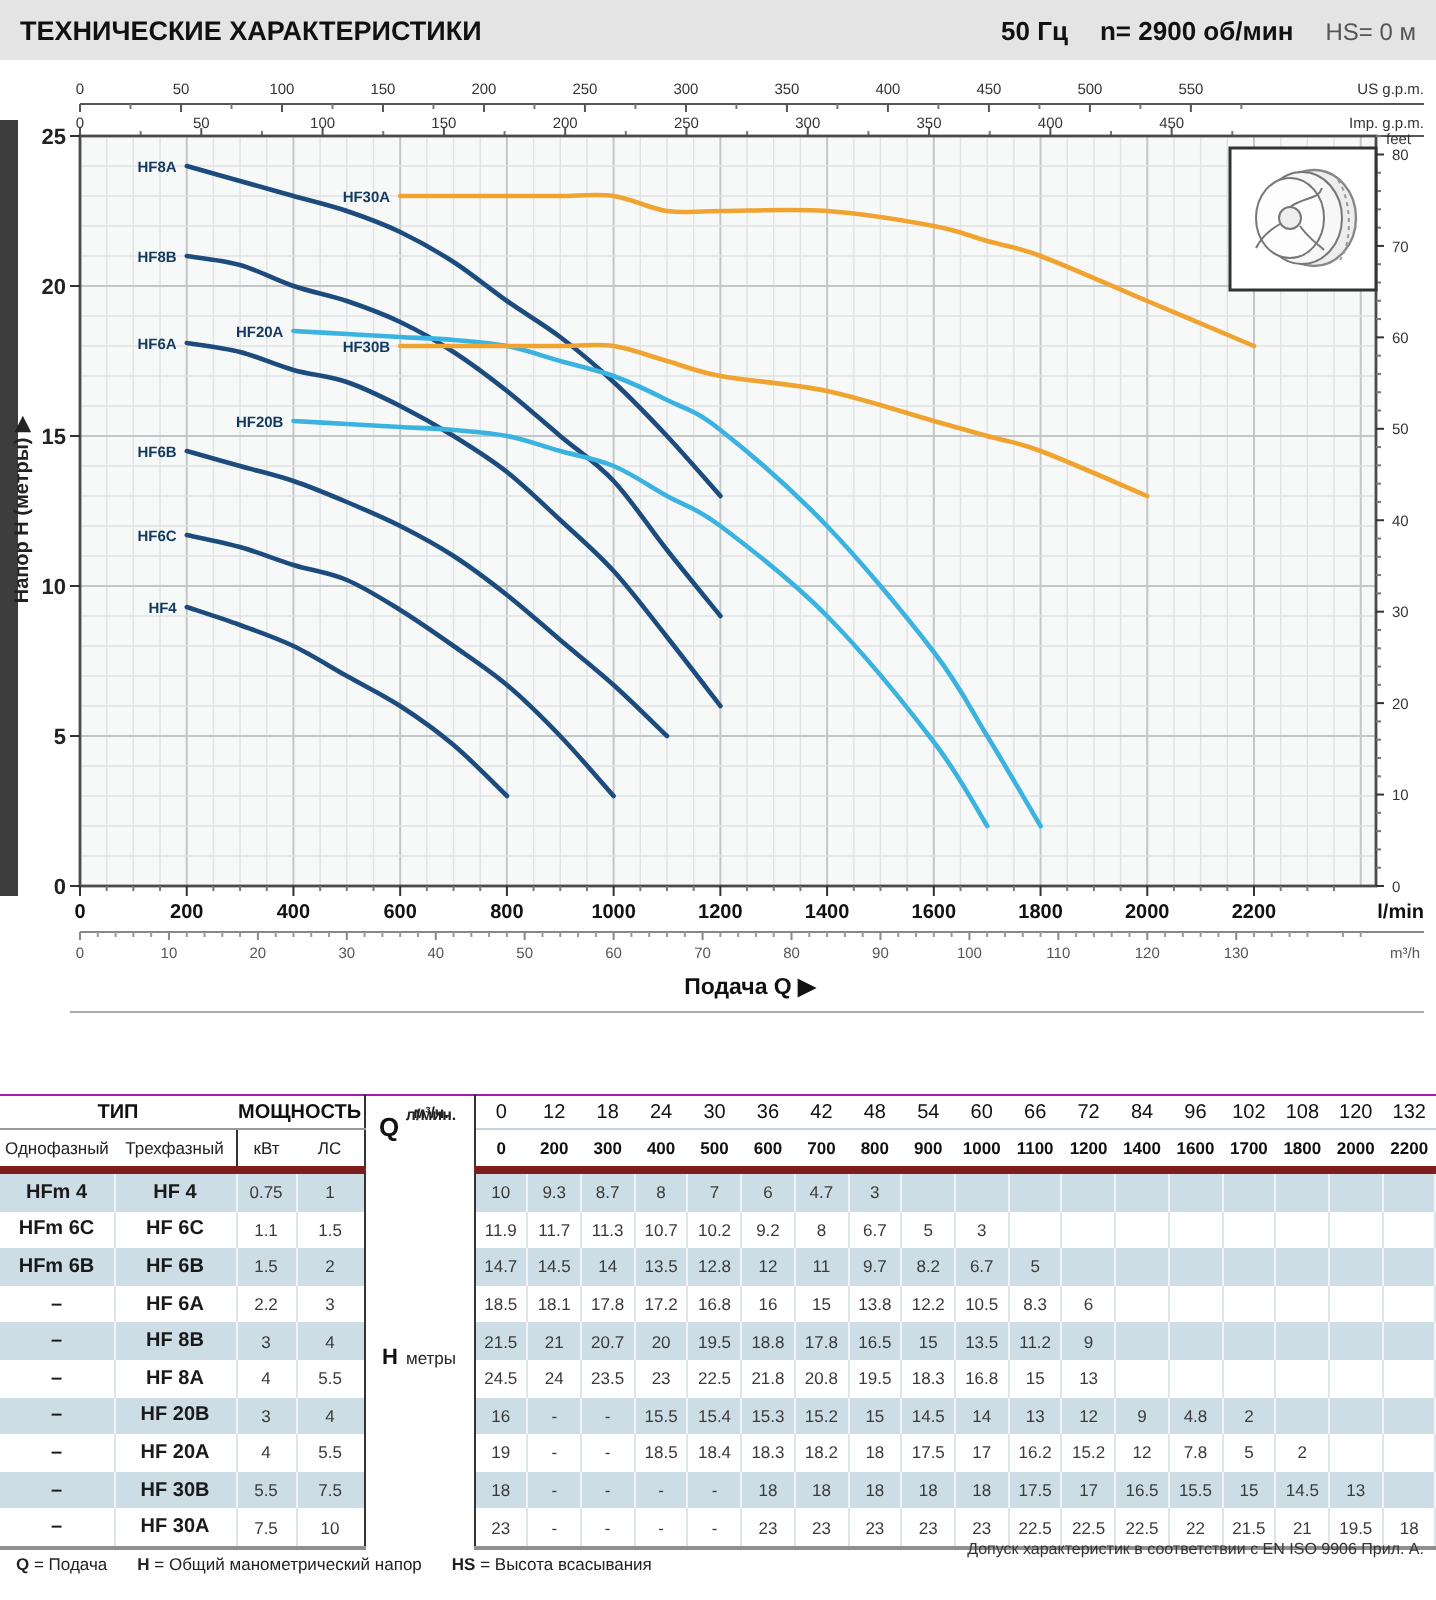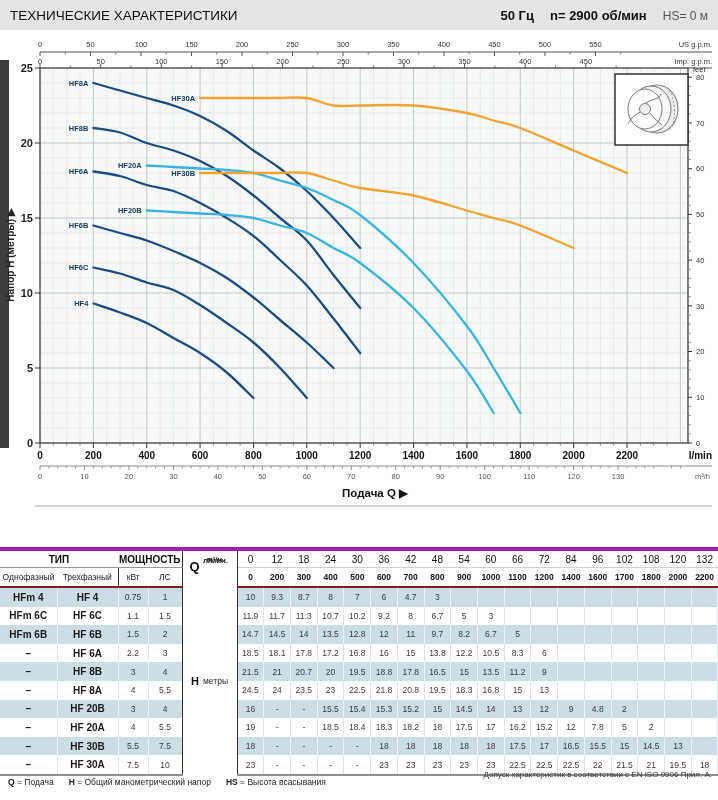--- a/index.html
+++ b/index.html
@@ -1,33 +1,33 @@
 <!DOCTYPE html>
 <html><head>
 <meta charset="utf-8">
 <style>
   html,body{margin:0;padding:0;background:#fff;}
   #page{position:relative;width:718px;height:800px;background:#fff;overflow:hidden;
         font-family:"Liberation Sans",sans-serif;}
   #hdr{position:absolute;left:0;top:0;width:718px;height:30px;background:#e4e4e4;
        display:flex;align-items:center;justify-content:space-between;
        padding:0 10px;box-sizing:border-box;}
-  #hdr .title{font-size:13.5px;font-weight:normal;color:#111;}
+  #hdr .title{font-size:13.5px;font-weight:bold;color:#111;}
   #hdr .specs{display:flex;gap:16px;align-items:baseline;justify-content:space-between;}
   .spec-b{font-weight:bold;font-size:13px;color:#111;}
   .spec-n{font-size:12px;color:#555;}
   #chart-svg{position:absolute;left:0;top:0;}
   #chart-svg text{font-family:"Liberation Sans",sans-serif;}
   #spec-table{position:absolute;left:0;top:547px;width:718px;border-collapse:collapse;
       table-layout:fixed;font-family:"Liberation Sans",sans-serif;}
   #spec-table th,#spec-table td{padding:0;text-align:center;overflow:hidden;white-space:nowrap;}
-  #spec-table thead tr.grp th{font-size:10px;font-weight:bold;color:#111;height:16px;border-top:4px solid #a21caf;}
+  #spec-table thead tr.grp th{font-size:10px;font-weight:bold;color:#111;height:16px;border-top:1px solid #a21caf;}
   #spec-table thead tr.sub th{font-size:8.5px;font-weight:normal;color:#222;height:18px;}
   #spec-table thead th.u{border-bottom:1px solid #999;}
-  #spec-table thead tr.sub th{border-bottom:2px solid #7f1d1d;}
+  #spec-table thead tr.sub th{border-bottom:4px solid #7f1d1d;}
   #spec-table td{font-size:8.5px;color:#3a3a3a;height:18.6px;border-right:1px solid #dbe5ea;}
   #spec-table .stripe td{background:#cddde5;border-right:1px solid #eef4f7;}
   #spec-table td.typ{font-weight:bold;font-size:10px;color:#1a1a1a;}
   #spec-table .dkr{border-right:1.5px solid #333 !important;}
   #spec-table td.hcell{background:#fff;vertical-align:middle;border-right:1.5px solid #333;}
   #spec-table tbody tr:last-child td{border-bottom:2.5px solid #8f8f8f;}
   #spec-table .numhdr{font-size:8px;color:#333;}
   #spec-table tr.grp .numhdr{font-weight:normal;border-bottom:1px solid #c9d2d8;}
   #spec-table tr.sub .numhdr{font-weight:bold;color:#111;}
   .qcell{position:relative;}

